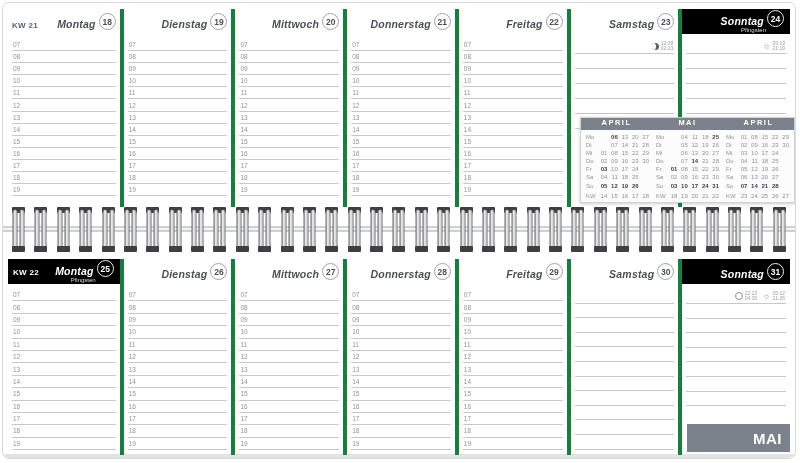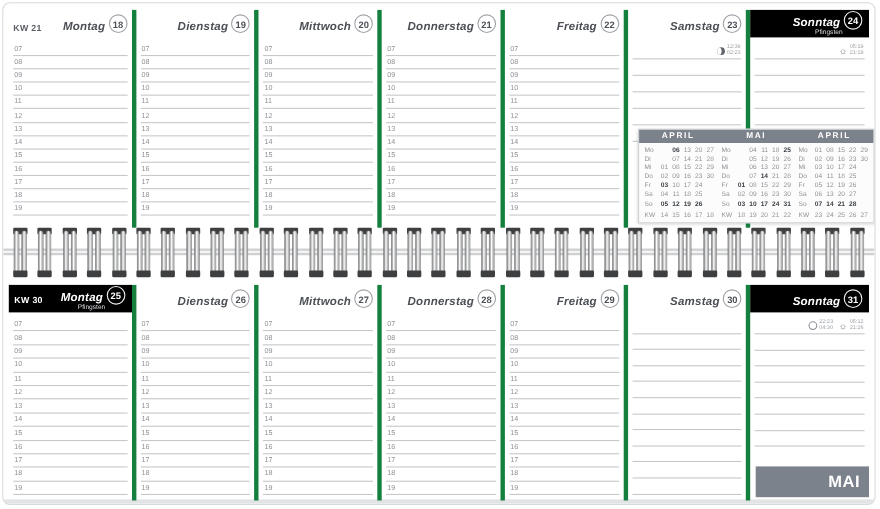--- a/index.html
+++ b/index.html
@@ -787,21 +787,21 @@
           <div class="wire right"></div>
           <div class="cap-bottom"></div>
         </div>
       </div>
   </div>
 
   <div class="page page-bottom" id="page-bottom">
       <div class="day-col">
         <div class="day-header dark">
           <div class="head-main">
-            <span class="kw-label">KW 30</span>
+            <span class="kw-label">KW 22</span>
             <span class="day-name">Montag</span>
             <span class="day-num">25</span>
           </div>
           <div class="subtitle">Pfingsten</div>
         </div>
         <div class="hours">
           <div class="hour-row">
             <span class="hour-label">07</span>
           </div>
           <div class="hour-row">

